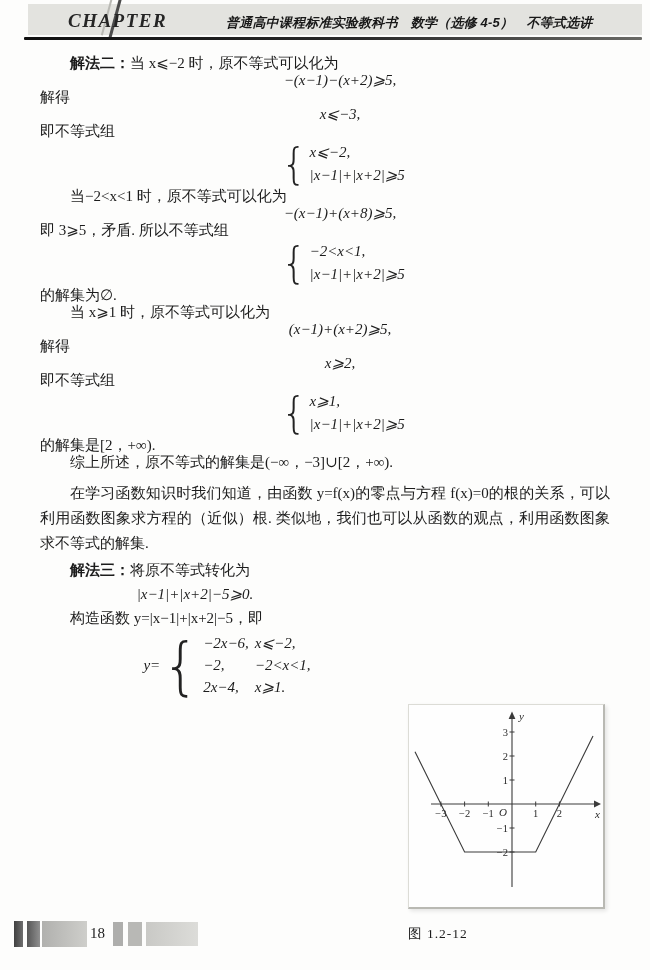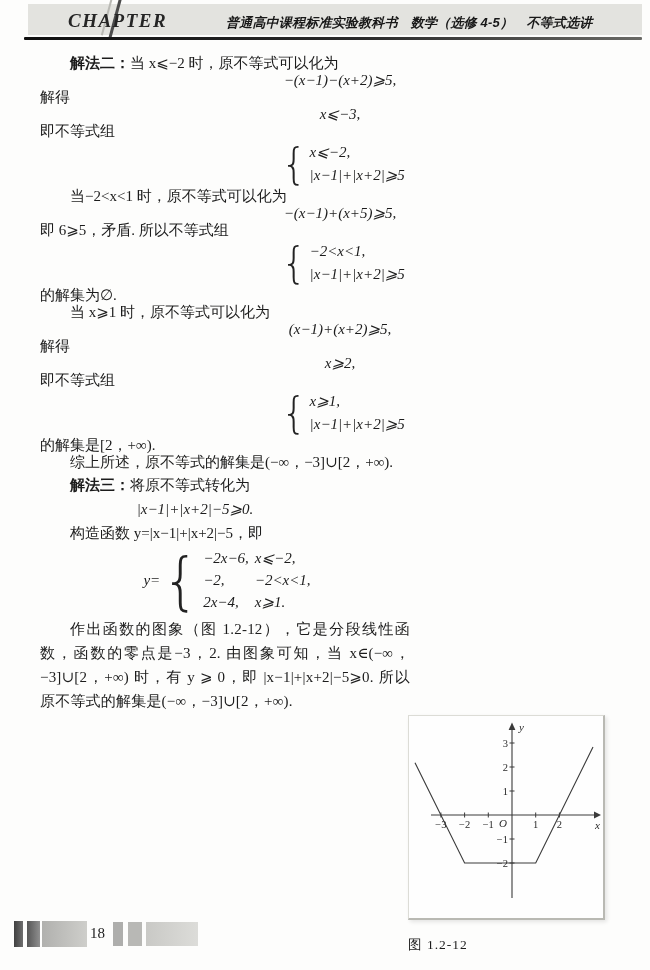--- a/index.html
+++ b/index.html
@@ -130,22 +130,22 @@
 
     <div class="system-wrap">
       <span class="sys-brace">{</span>
       <span class="sys-col">
         <span class="sys-line math">x⩽−2,</span>
         <span class="sys-line math">|x−1|+|x+2|⩾5</span>
       </span>
     </div>
 
     <p class="indent">当−2&lt;x&lt;1 时，原不等式可以化为</p>
-    <p class="center math">−(x−1)+(x+5)⩾5,</p>
-    <p>即 6⩾5，矛盾. 所以不等式组</p>
+    <p class="center math">−(x−1)+(x+8)⩾5,</p>
+    <p>即 3⩾5，矛盾. 所以不等式组</p>
 
     <div class="system-wrap">
       <span class="sys-brace">{</span>
       <span class="sys-col">
         <span class="sys-line math">−2&lt;x&lt;1,</span>
         <span class="sys-line math">|x−1|+|x+2|⩾5</span>
       </span>
     </div>
     <p>的解集为∅.</p>
 
@@ -158,41 +158,41 @@
     <div class="system-wrap">
       <span class="sys-brace">{</span>
       <span class="sys-col">
         <span class="sys-line math">x⩾1,</span>
         <span class="sys-line math">|x−1|+|x+2|⩾5</span>
       </span>
     </div>
     <p>的解集是[2，+∞).</p>
     <p class="indent">综上所述，原不等式的解集是(−∞，−3]∪[2，+∞).</p>
 
+    <p class="indent para">在学习函数知识时我们知道，由函数 y=f(x)的零点与方程 f(x)=0的根的关系，可以利用函数图象求方程的（近似）根. 类似地，我们也可以从函数的观点，利用函数图象求不等式的解集.</p>
 
     <div class="twocol">
       <div class="left-col">
         <p class="indent"><b class="hd">解法三：</b><span>将原不等式转化为</span></p>
         <p class="formula-left math">|x−1|+|x+2|−5⩾0.</p>
         <p class="indent">构造函数 y=|x−1|+|x+2|−5，即</p>
 
         <div class="piecewise">
           <span class="pw-lhs math">y=</span>
           <span class="pw-brace">{</span>
           <span class="pw-grid">
             <span class="pw-cell math">−2x−6,</span>
             <span class="pw-cell math">x⩽−2,</span>
             <span class="pw-cell math">−2,</span>
             <span class="pw-cell math">−2&lt;x&lt;1,</span>
             <span class="pw-cell math">2x−4,</span>
             <span class="pw-cell math">x⩾1.</span>
           </span>
         </div>
 
-        <p class="indent analysis">作出函数的图象（图 1.2-12），它是分段线性函数，函数的零点是−3，2. 由图象可知，当 x∈(−∞，−3]∪[2，+∞) 时，有 y ⩾ 0，即 |x−1|+|x+2|−5⩾0. 所以原不等式的解集是(−∞，−3]∪[2，+∞).</p>
       </div>
 
       <div class="right-col">
         <div class="figure-box">
           <svg width="194" height="202" viewBox="0 0 194 202">
 
             <line x1="22" y1="99" x2="187" y2="99" stroke="#3a3a3a" stroke-width="1.1"></line>
             <path d="M185,95.6 L192,99 L185,102.4 Z" fill="#3a3a3a"></path>
             <line x1="103" y1="13" x2="103" y2="182" stroke="#3a3a3a" stroke-width="1.1"></line>
             <path d="M99.6,14 L103,6.5 L106.4,14 Z" fill="#3a3a3a"></path>

